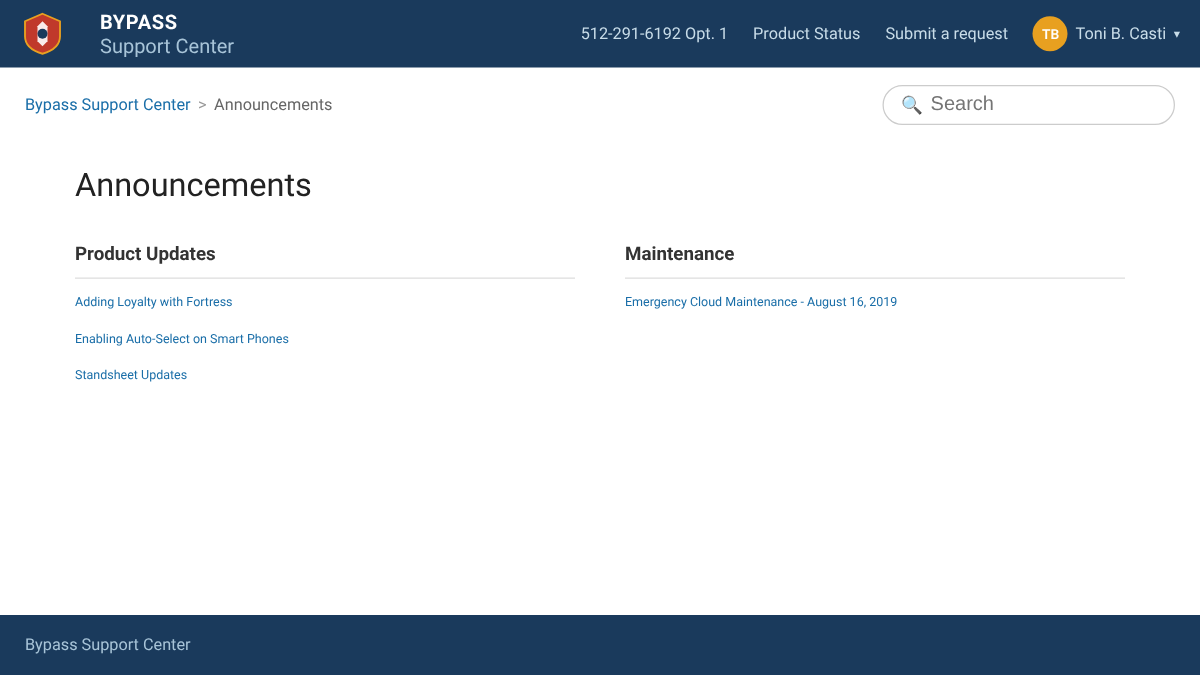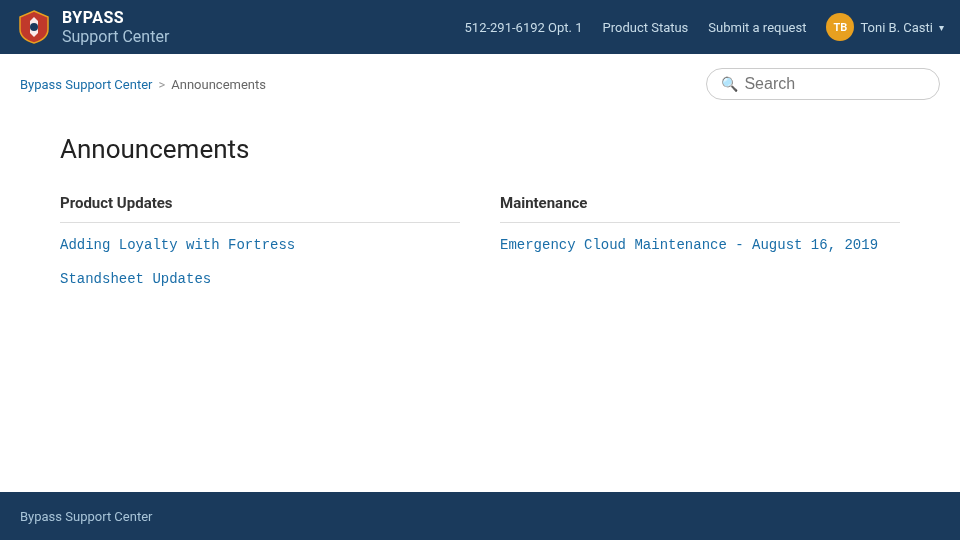--- a/index.html
+++ b/index.html
@@ -10,21 +10,21 @@
       background: #1a3a5c;
       height: 54px;
       display: flex;
       align-items: center;
       justify-content: space-between;
       padding: 0 16px;
     }
     .header-left {
       display: flex;
       align-items: center;
-      gap: 10px;
+      gap: 28px;
     }
     .logo-icon {
       width: 36px;
       height: 36px;
     }
     .brand-text {
       display: flex;
       flex-direction: column;
       line-height: 1.2;
     }
@@ -144,24 +144,23 @@
       font-weight: 700;
       color: #333;
       padding-bottom: 10px;
       border-bottom: 1px solid #ddd;
       margin-bottom: 14px;
     }
     .article-link {
       display: block;
       color: #1a6ea8;
       text-decoration: none;
-      font-size: 14px;
+      font-size: 10px;
       margin-bottom: 18px;
       cursor: pointer;
-      font-family: Liberation Mono, monospace;
     }
 
     
     .footer {
       background: #1a3a5c;
       padding: 16px 20px;
       margin-top: auto;
       position: absolute;
       bottom: 0;
       width: 960px;
@@ -223,20 +222,21 @@
     </div>
   </div>
 
   <main class="main">
     <h1 class="page-title">Announcements</h1>
     <div class="columns">
 
       <div class="column">
         <div class="section-title">Product Updates</div>
         <a class="article-link">Adding Loyalty with Fortress</a>
+        <a class="article-link">Enabling Auto-Select on Smart Phones</a>
         <a class="article-link">Standsheet Updates</a>
       </div>
 
       <div class="column">
         <div class="section-title">Maintenance</div>
         <a class="article-link">Emergency Cloud Maintenance - August 16, 2019</a>
       </div>
     </div>
   </main>
 </div>

